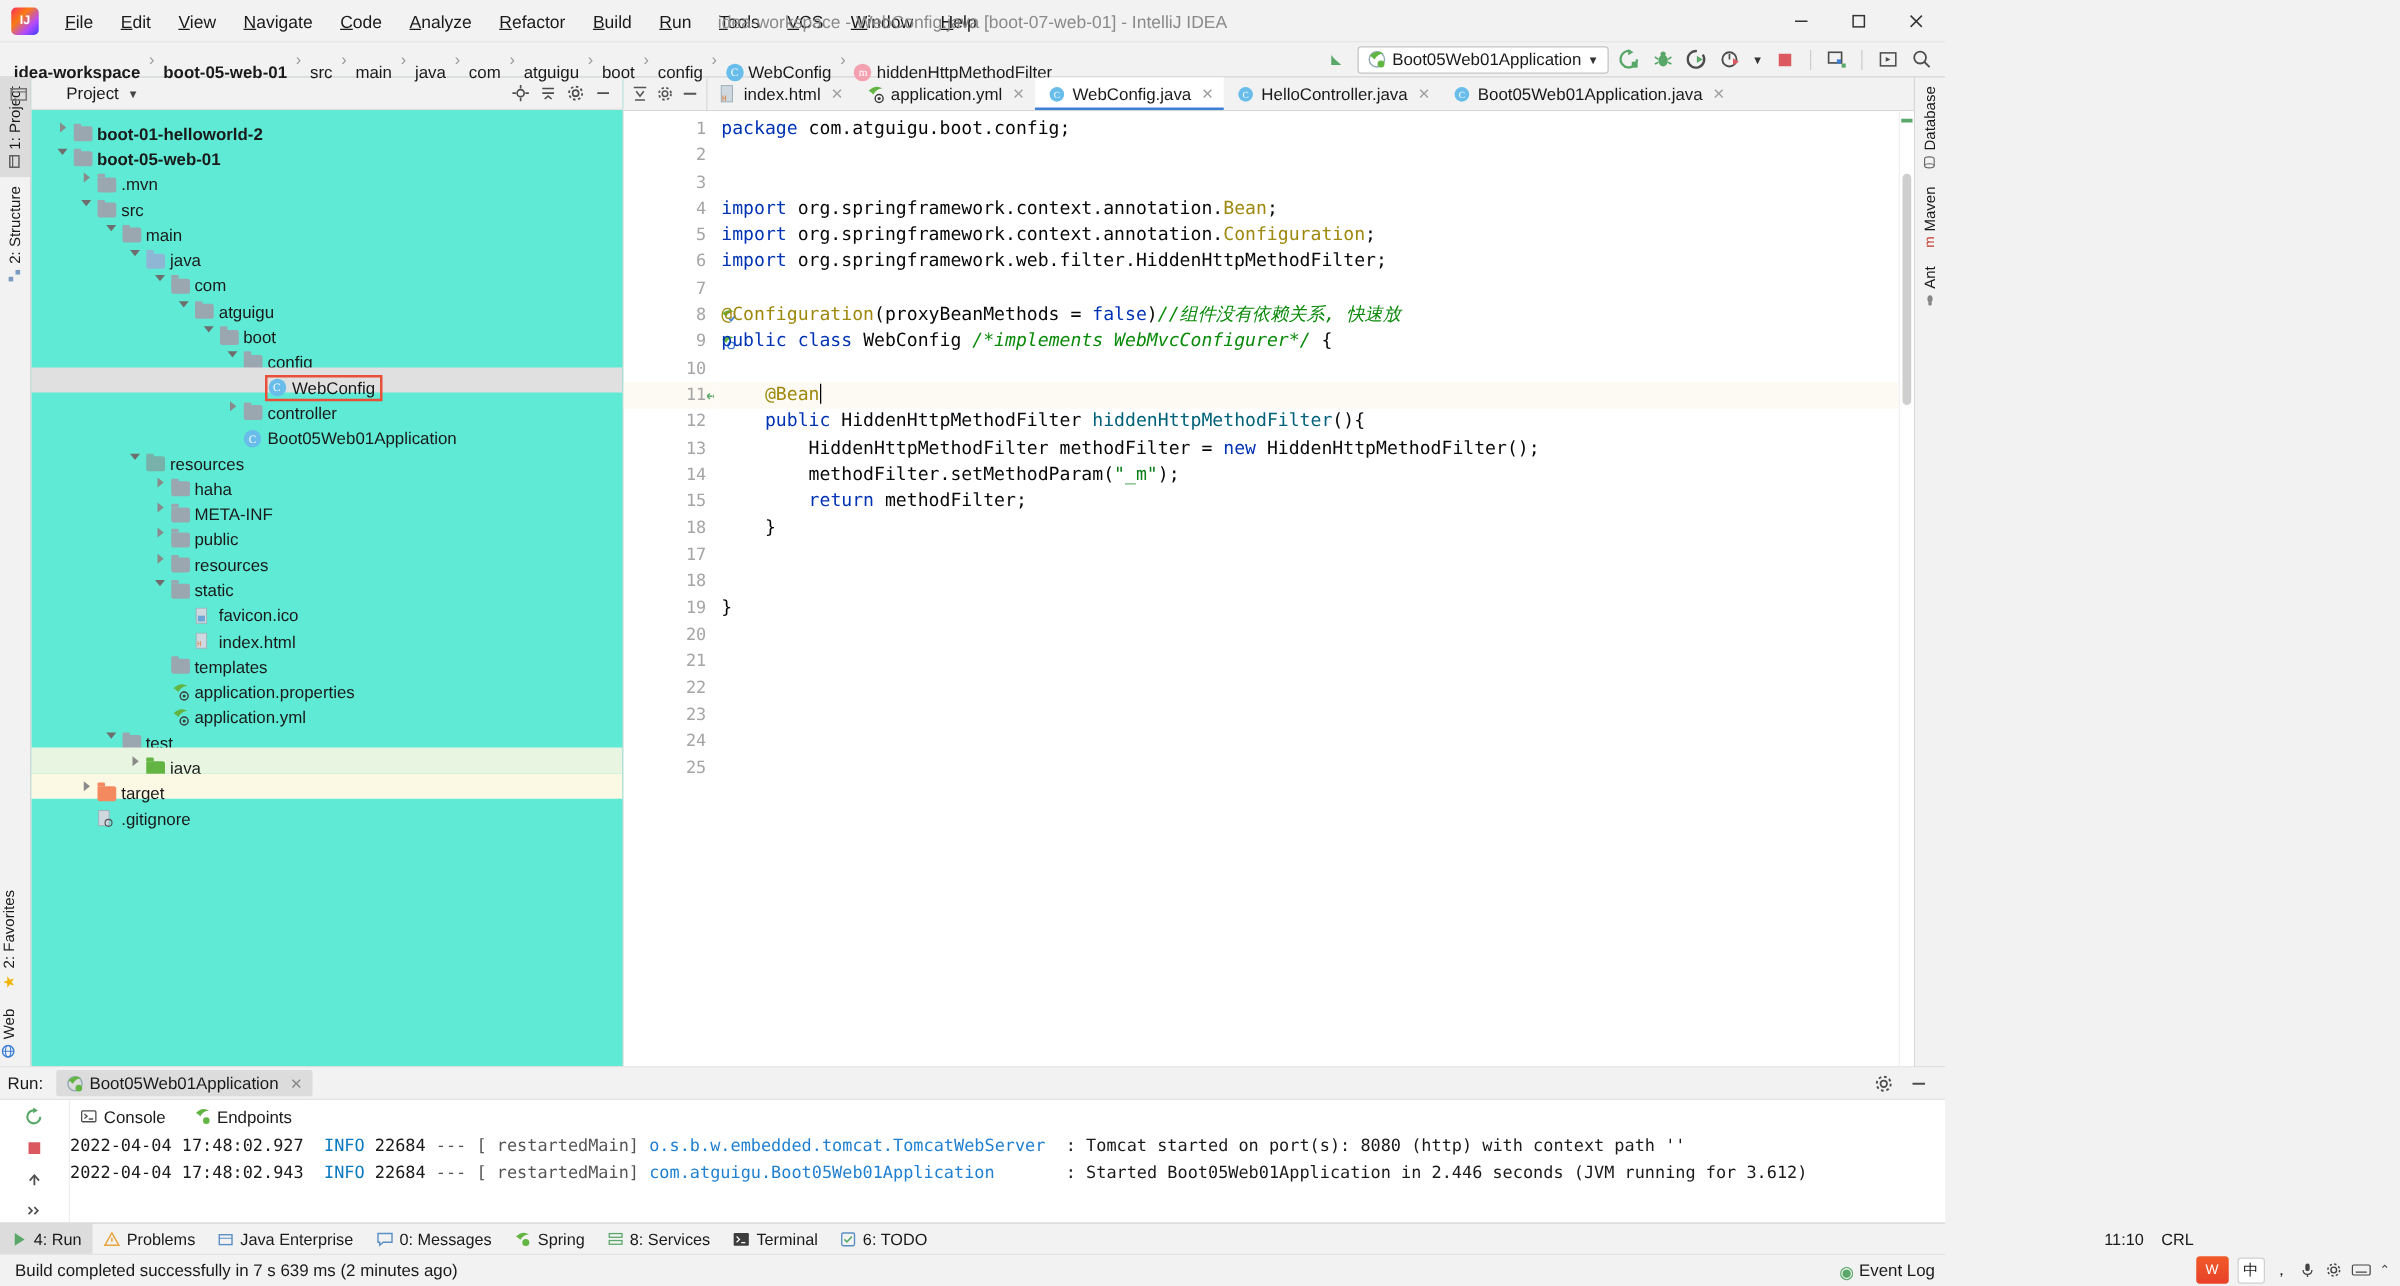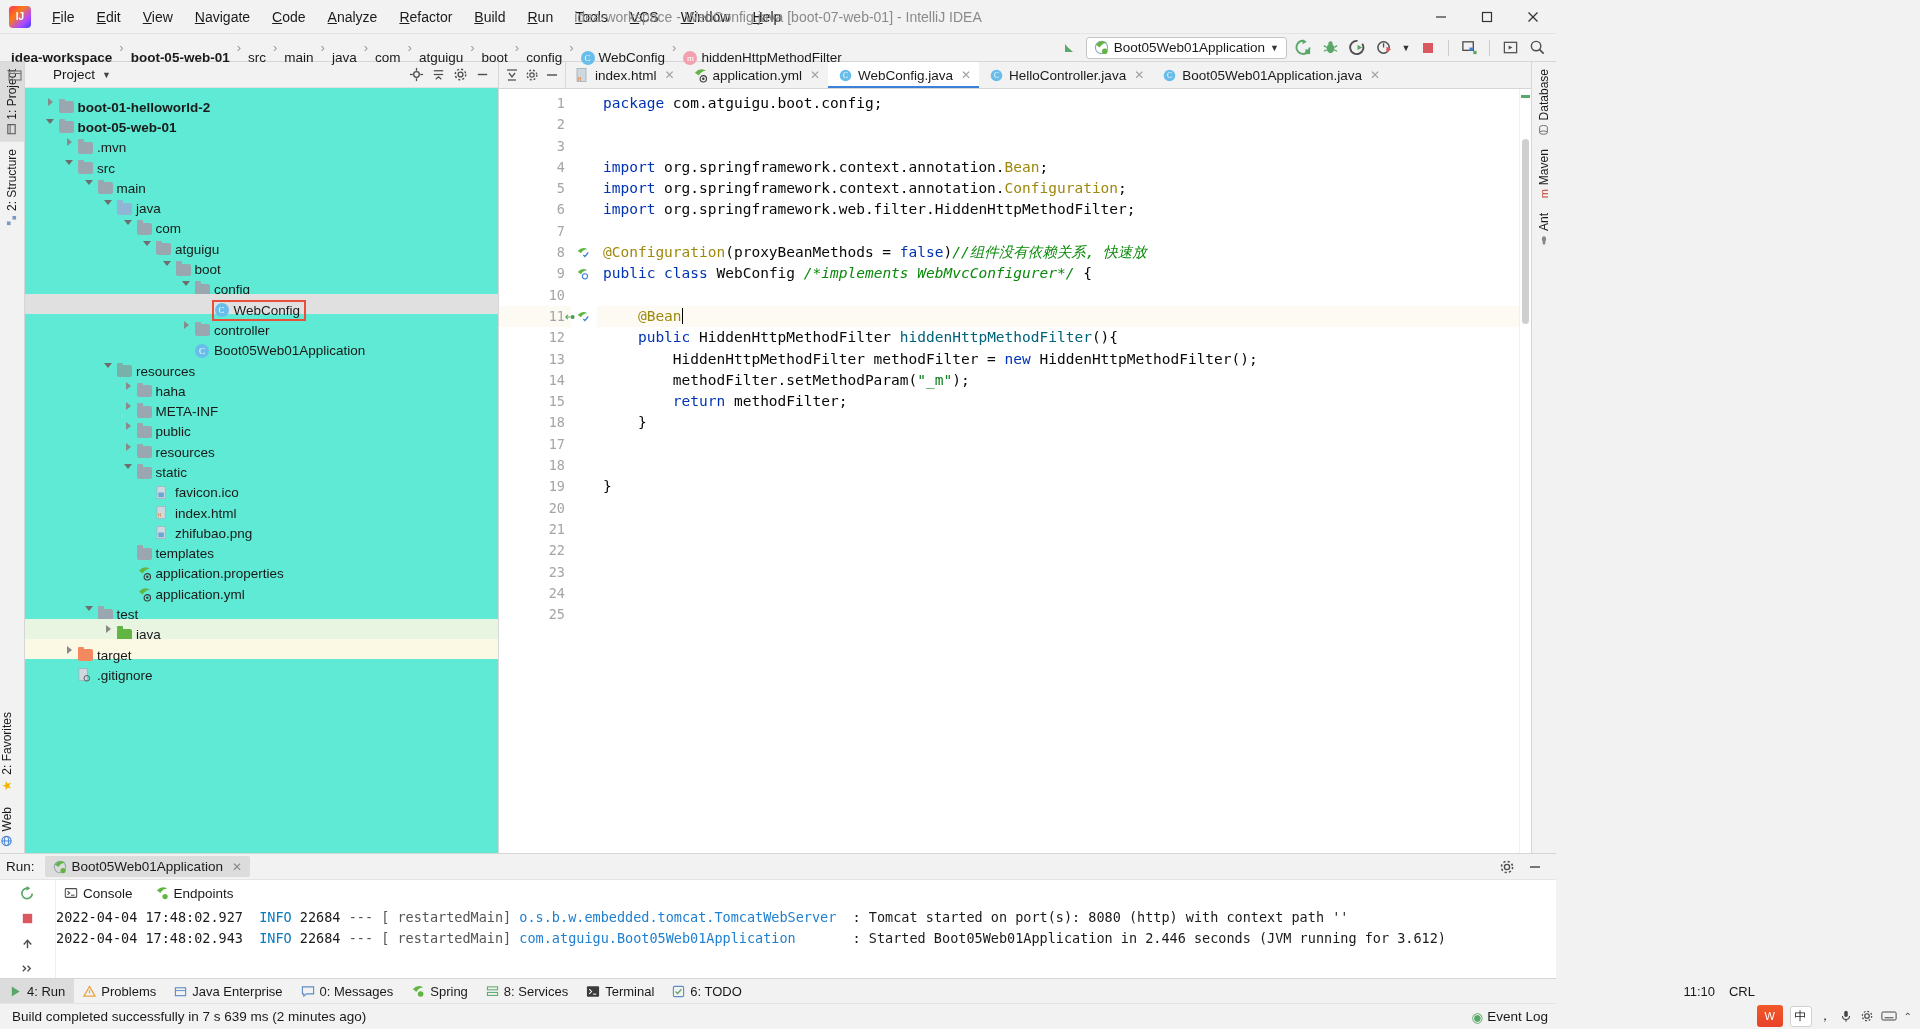--- a/index.html
+++ b/index.html
@@ -146,21 +146,21 @@
     padding-top: 4px;
   }
   .gline { height: 21.3px; line-height: 21.3px; padding-right: 6px; position: relative; }
   .gline.hl { background: #fcfaf2; }
   .gmark { position: absolute; font-size: 12px; line-height: 21.3px; }
   .code {
     flex: 1; font-family: "DejaVu Sans Mono", monospace; font-size: 14.5px;
     line-height: 21.3px; padding-top: 4px; position: relative; white-space: pre; overflow: hidden;
     color: #080808; tab-size: 4;
   }
-  .cline { height: 21.3px; padding-left: 6px; position: relative; margin-left: 26px; }
+  .cline { height: 21.3px; padding-left: 6px; position: relative; }
   .cline.hl { background: #fcfaf2; }
   .kw { color: #0033b3; font-weight: normal; }
   .anno { color: #9e880d; }
   .str { color: #067d17; }
   .cmt-chi { color: #0a8a0a; font-style: italic; }
   .cmt-it { color: #0a8a0a; font-style: italic; }
   .ident-m { color: #00627a; }
   .type { color: #9e880d; }
   .caret { display:inline-block; width:1px; height:16px; background:#000; vertical-align:-3px; animation: blink 1.05s step-end infinite; }
   @keyframes blink { 50% { opacity: 0; } }
@@ -654,33 +654,20 @@
             <span style="width: 117px; flex: 0 0 auto;"></span>
             <span class="twist"></span>
             <span class="nlabel-wrap">
               <span class="nico" style="display: flex; align-items: center;">
                 <svg class="icosvg" width="13" height="14" viewBox="0 0 14 15">
                   <rect x="1" y="0.5" width="9" height="13" fill="#cfd8de" stroke="#9fb0bb" stroke-width="0.8"></rect>
                   <text x="2" y="12" font-size="6" fill="#e07b39" font-family="monospace">H</text>
                 </svg>
               </span>
               <span class="nlabel">index.html</span>
-            </span>
-          </div>
-          <div class="node">
-            <span style="width: 117px; flex: 0 0 auto;"></span>
-            <span class="twist"></span>
-            <span class="nlabel-wrap">
-              <span class="nico" style="display: flex; align-items: center;">
-                <svg class="icosvg" width="13" height="14" viewBox="0 0 14 15">
-                  <rect x="1" y="0.5" width="9" height="13" fill="#cfd8de" stroke="#9fb0bb" stroke-width="0.8"></rect>
-                  <rect x="2.5" y="7" width="6" height="5" fill="#6aa6d8"></rect>
-                </svg>
-              </span>
-              <span class="nlabel">zhifubao.png</span>
             </span>
           </div>
           <div class="node">
             <span style="width: 97.5px; flex: 0 0 auto;"></span>
             <span class="twist"></span>
             <span class="nlabel-wrap">
               <span class="nico" style="display: flex; align-items: center;">
                 <span class="fold f-grey"></span>
               </span>
               <span class="nlabel">templates</span>

